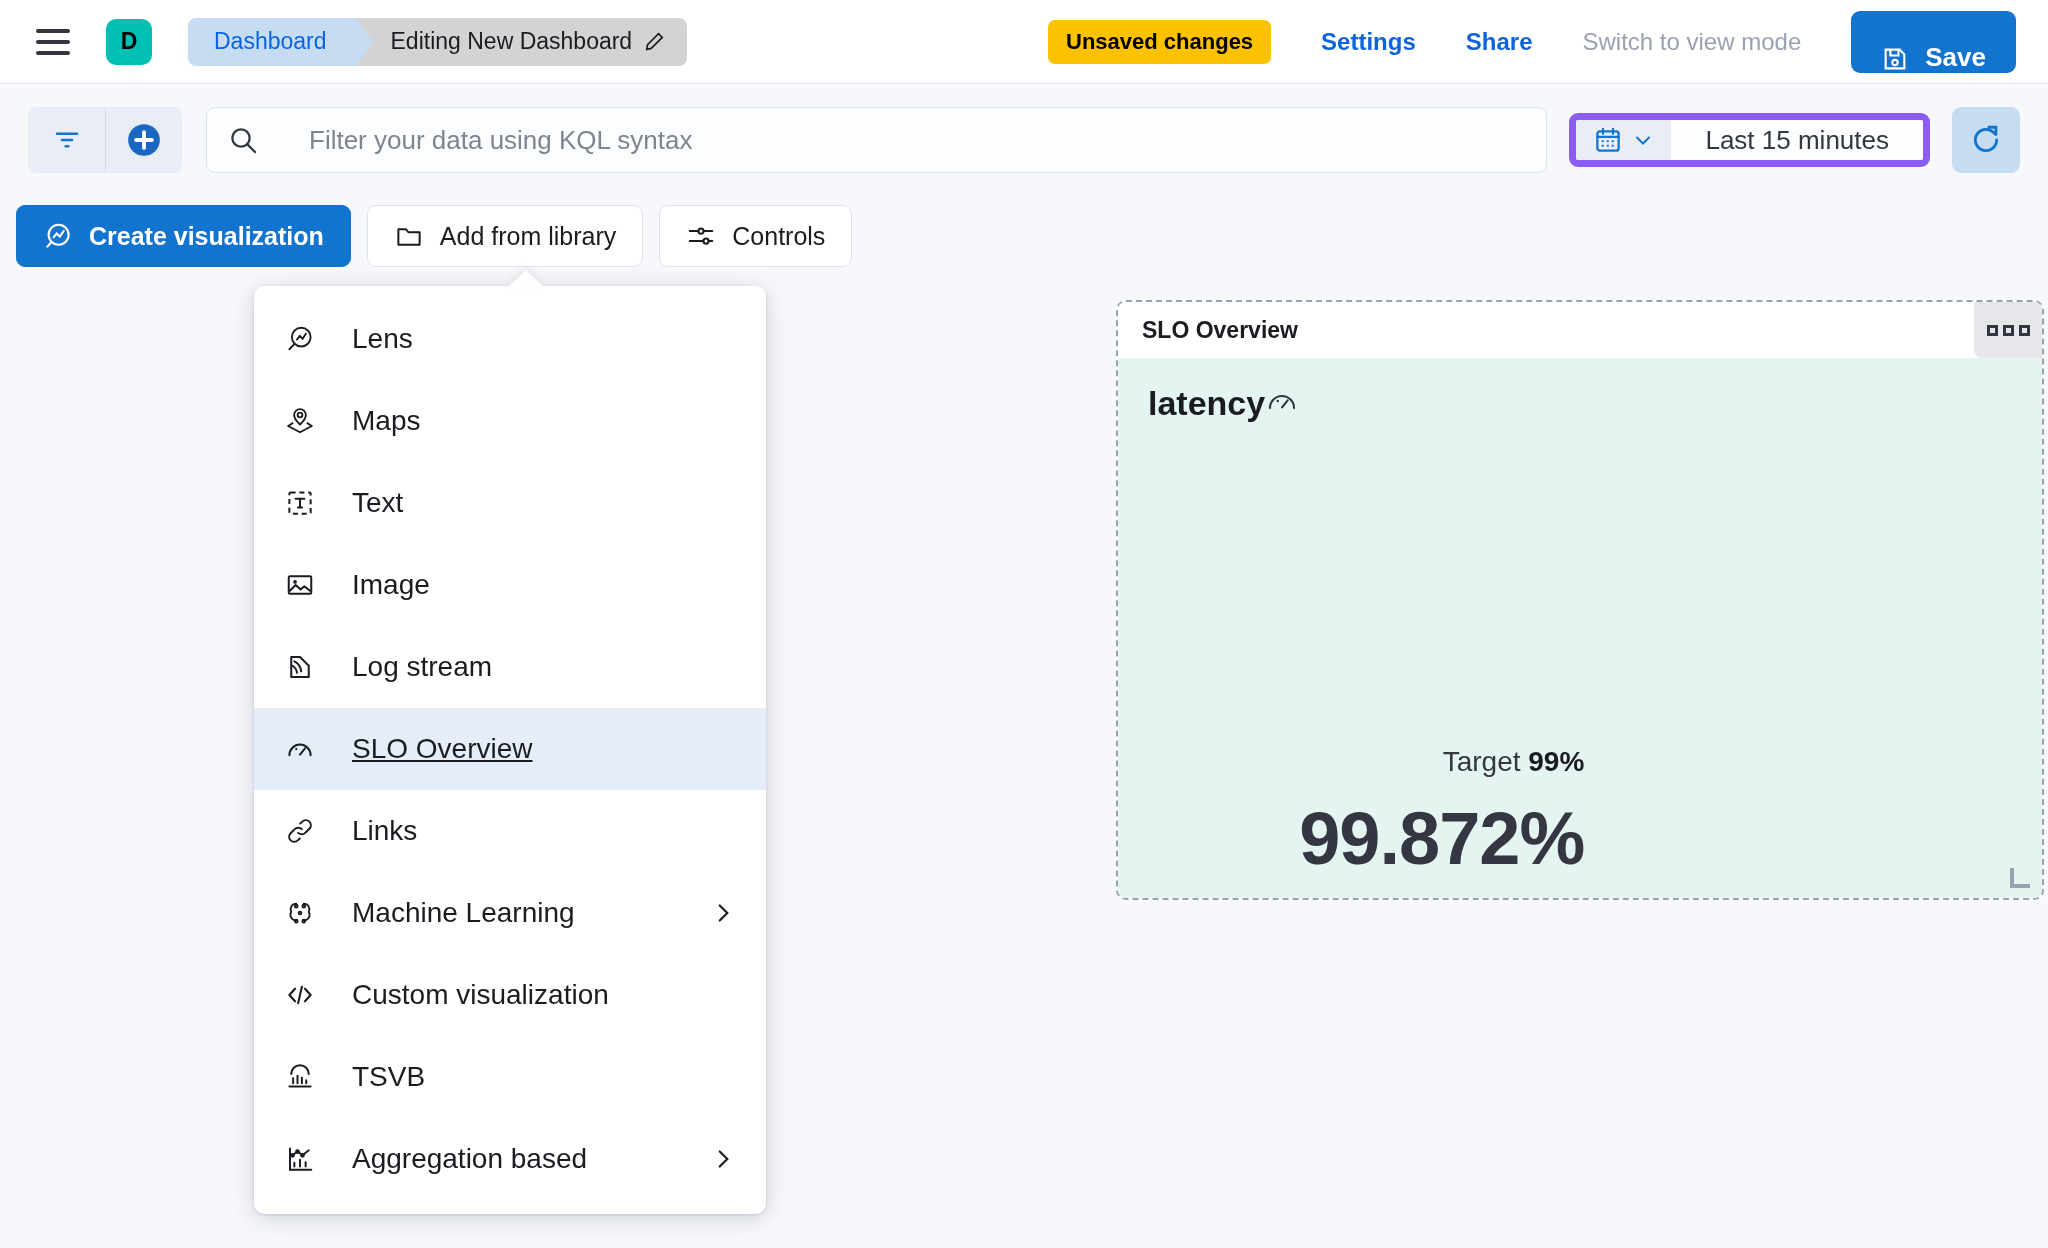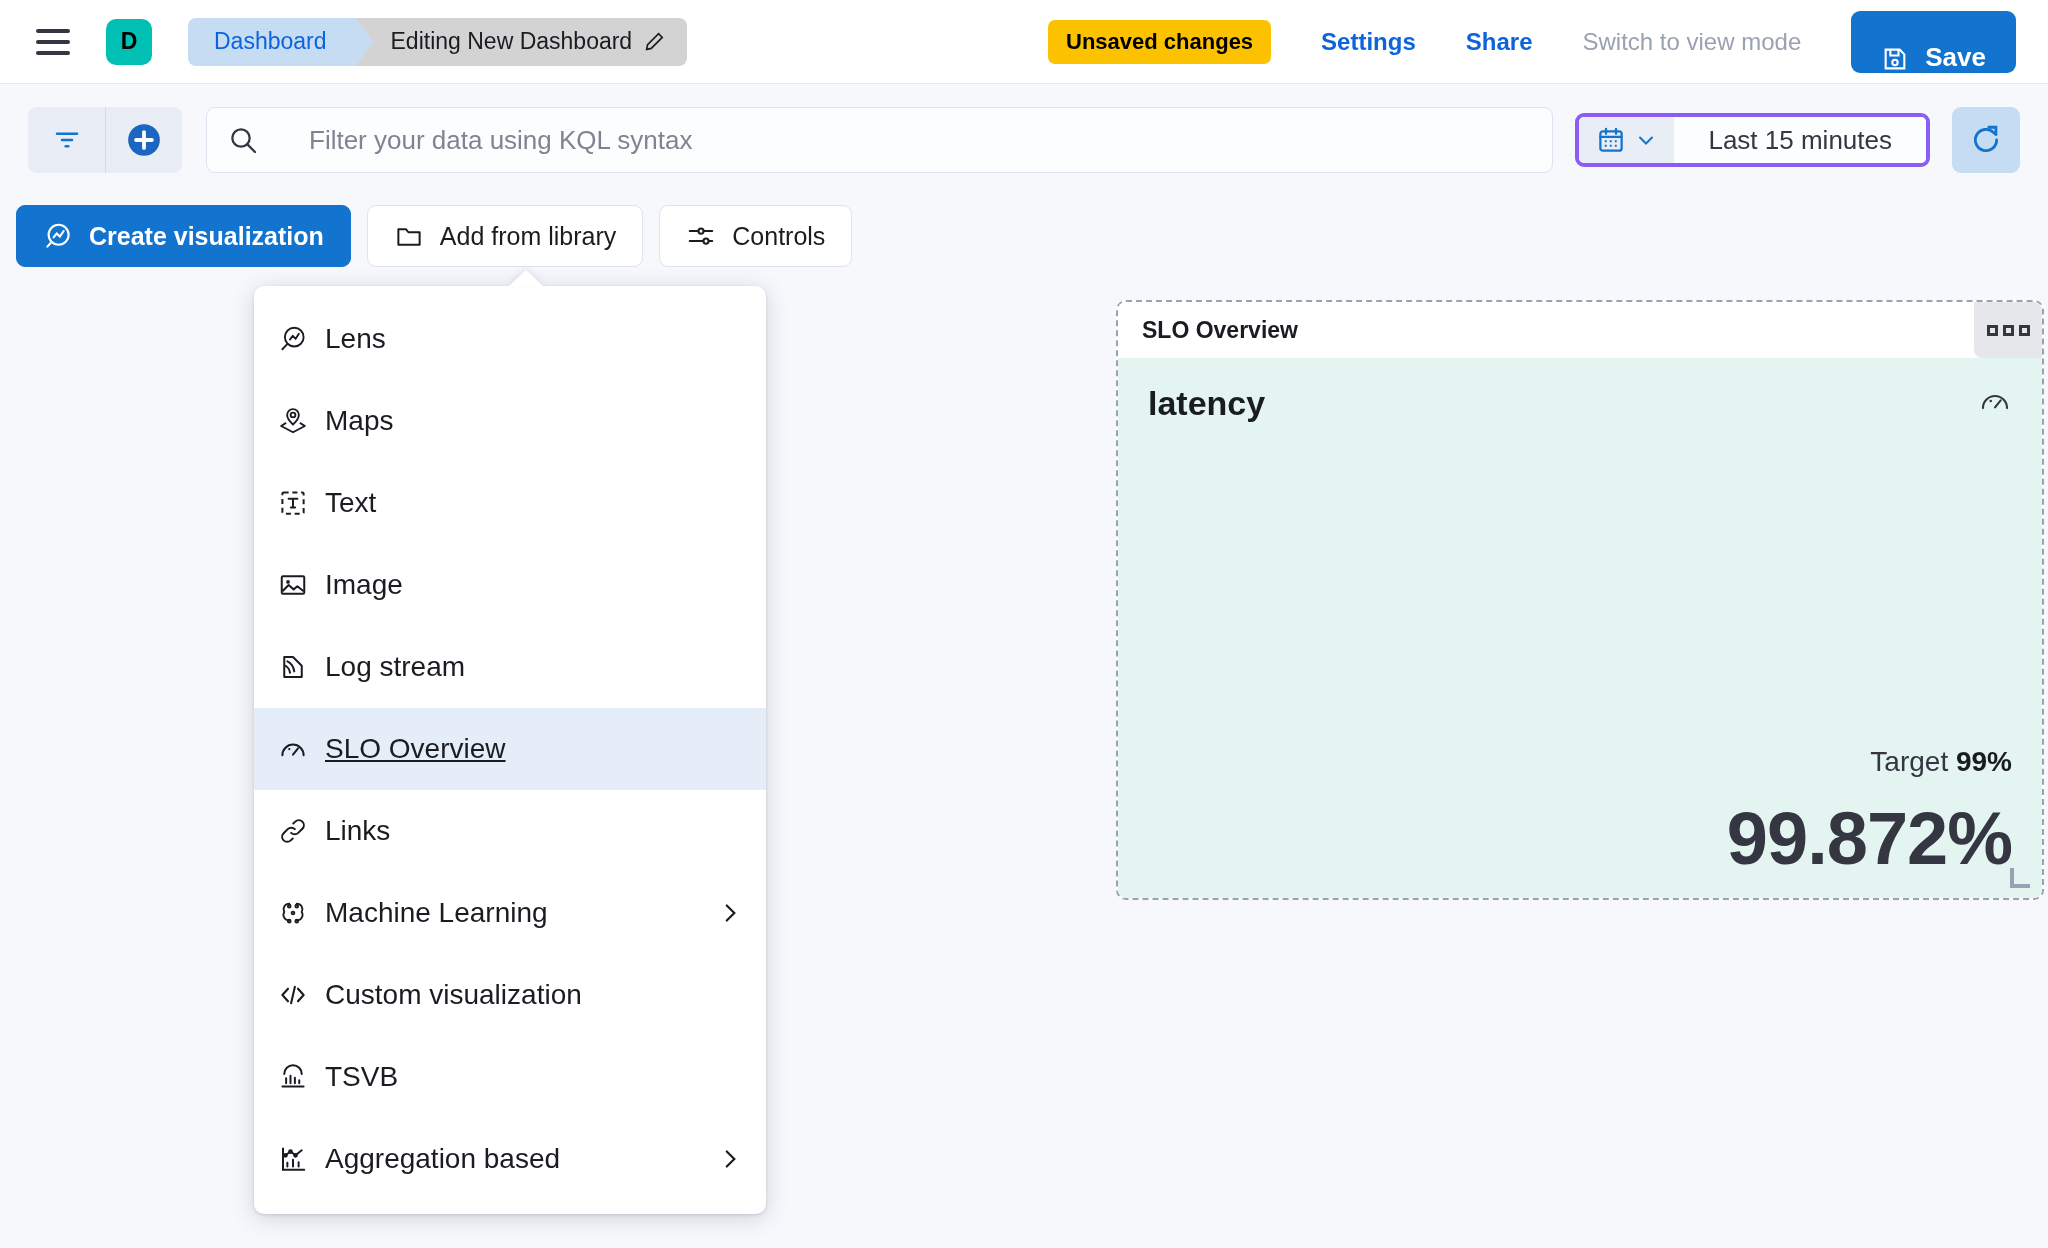--- a/index.html
+++ b/index.html
@@ -100,21 +100,21 @@
   }
   .search-wrap input {
     flex: 1; border: none; outline: none; background: transparent;
     font-size: 26px; color: #343741; margin-left: 26px;
     font-family: "Liberation Sans", sans-serif;
   }
   .search-wrap input::placeholder { color: #7E8591; }
 
   .date-group {
     margin-left: 22px; display: flex; height: 54px;
-    border: 4px solid #8b5cf6; border-radius: 9px; overflow: hidden;
+    border: 7px solid #8b5cf6; border-radius: 9px; overflow: hidden;
   }
   .date-icon-btn {
     width: 95px; background: #E9EDF5; display: flex;
     align-items: center; justify-content: center; gap: 8px; cursor: pointer;
   }
   .date-value {
     background: #FCFDFE; display: flex; align-items: center;
     padding: 0 34px; font-size: 26px; color: #343741; cursor: pointer;
   }
   .refresh-btn {
@@ -150,21 +150,21 @@
   }
   .popover-arrow {
     position: absolute; top: -16px; left: 254px;
     width: 0; height: 0;
     border-left: 18px solid transparent; border-right: 18px solid transparent;
     border-bottom: 17px solid #FFFFFF;
     filter: drop-shadow(0 -3px 3px rgba(65,78,101,0.10));
   }
   .menu-item {
     height: 82px; display: flex; align-items: center;
-    padding: 0 23px; gap: 16px; cursor: pointer;
+    padding: 0 30px; gap: 36px; cursor: pointer;
     font-size: 28px; color: #1A1C21;
   }
   .menu-item .mi-label { flex: 1; }
   .menu-item.selected { background: #E4EDF8; }
   .menu-item.selected .mi-label { text-decoration: underline; }
   .mi-icon { width: 32px; height: 32px; display: flex; align-items: center; justify-content: center; flex: 0 0 32px; }
   .mi-chevron { width: 26px; height: 26px; }
 
   
   .slo-panel {
@@ -183,21 +183,21 @@
     position: absolute; right: 0; top: 0;
     width: 68px; height: 56px; background: #E6E7EB;
     border-radius: 0 0 0 8px;
     display: flex; align-items: center; justify-content: center; gap: 5px;
     cursor: pointer;
   }
   .pm-dot { width: 11px; height: 11px; border: 3px solid #343741; background: transparent; }
   .slo-body {
     height: calc(100% - 56px); background: #E3F4F1;
     padding: 26px 30px 22px 30px;
-    display: flex; flex-direction: column; position: relative;
+    display: flex; flex-direction: row; position: relative;
   }
   .slo-title-row { display: flex; align-items: flex-start; justify-content: space-between; }
   .slo-name { font-size: 34px; font-weight: 700; color: #1A1C21; }
   .slo-metrics { margin-top: auto; text-align: right; }
   .slo-target { font-size: 28px; color: #343741; }
   .slo-target b { font-weight: 700; color: #1A1C21; }
   .slo-value {
     font-size: 74px; font-weight: 700; color: #343741;
     letter-spacing: -1px; line-height: 1.0; margin-top: 24px;
   }

